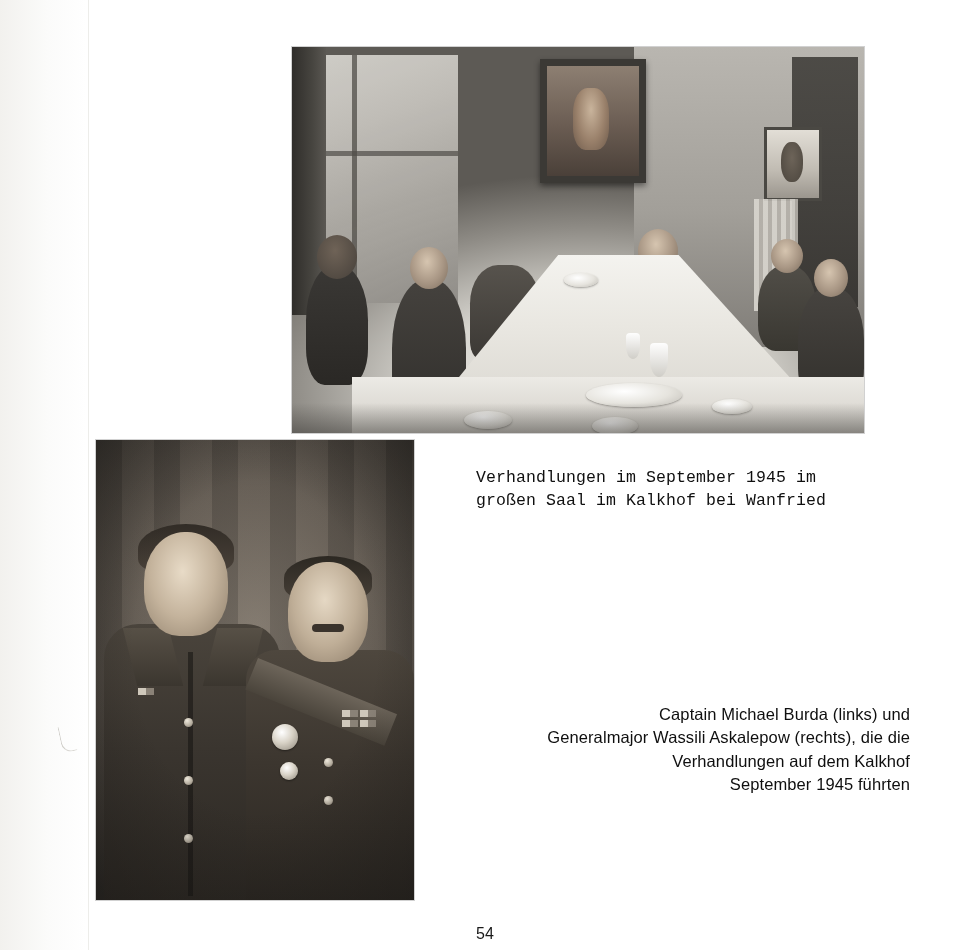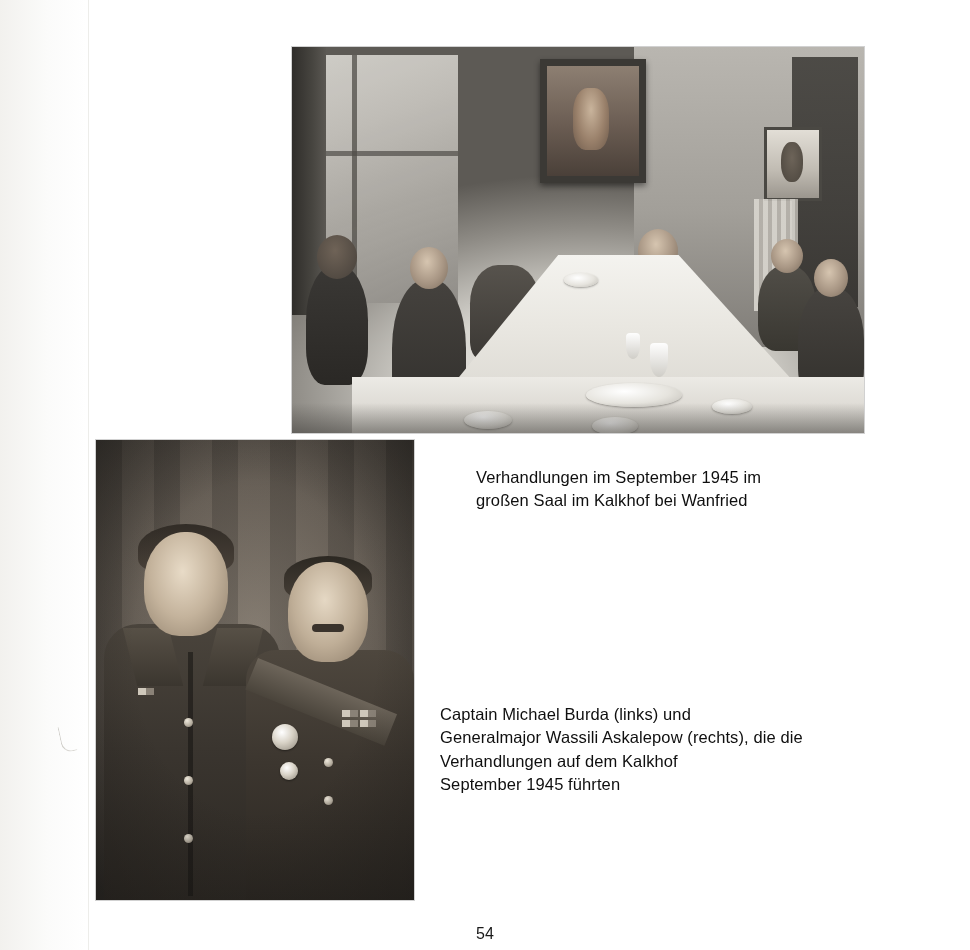--- a/index.html
+++ b/index.html
@@ -300,22 +300,22 @@
 
   
   .caption {
     position: absolute;
     font-size: 16.5px;
     line-height: 1.42;
     color: #0f0f0f;
     white-space: pre-line;
     letter-spacing: .1px;
   }
-  #caption-meeting { left: 476px; top: 466px; width: 430px; }
-  #caption-officers { left: 440px; top: 703px; width: 470px; }
+  #caption-meeting { left: 476px; top: 466px; width: 430px; font-family: Liberation Mono, monospace; }
+  #caption-officers { left: 440px; top: 703px; width: 470px; text-align: right; }
 
   .page-number {
     position: absolute;
     left: 0; top: 925px;
     width: 970px;
     text-align: center;
     font-size: 16px;
     color: #1a1a1a;
   }
 </style>

